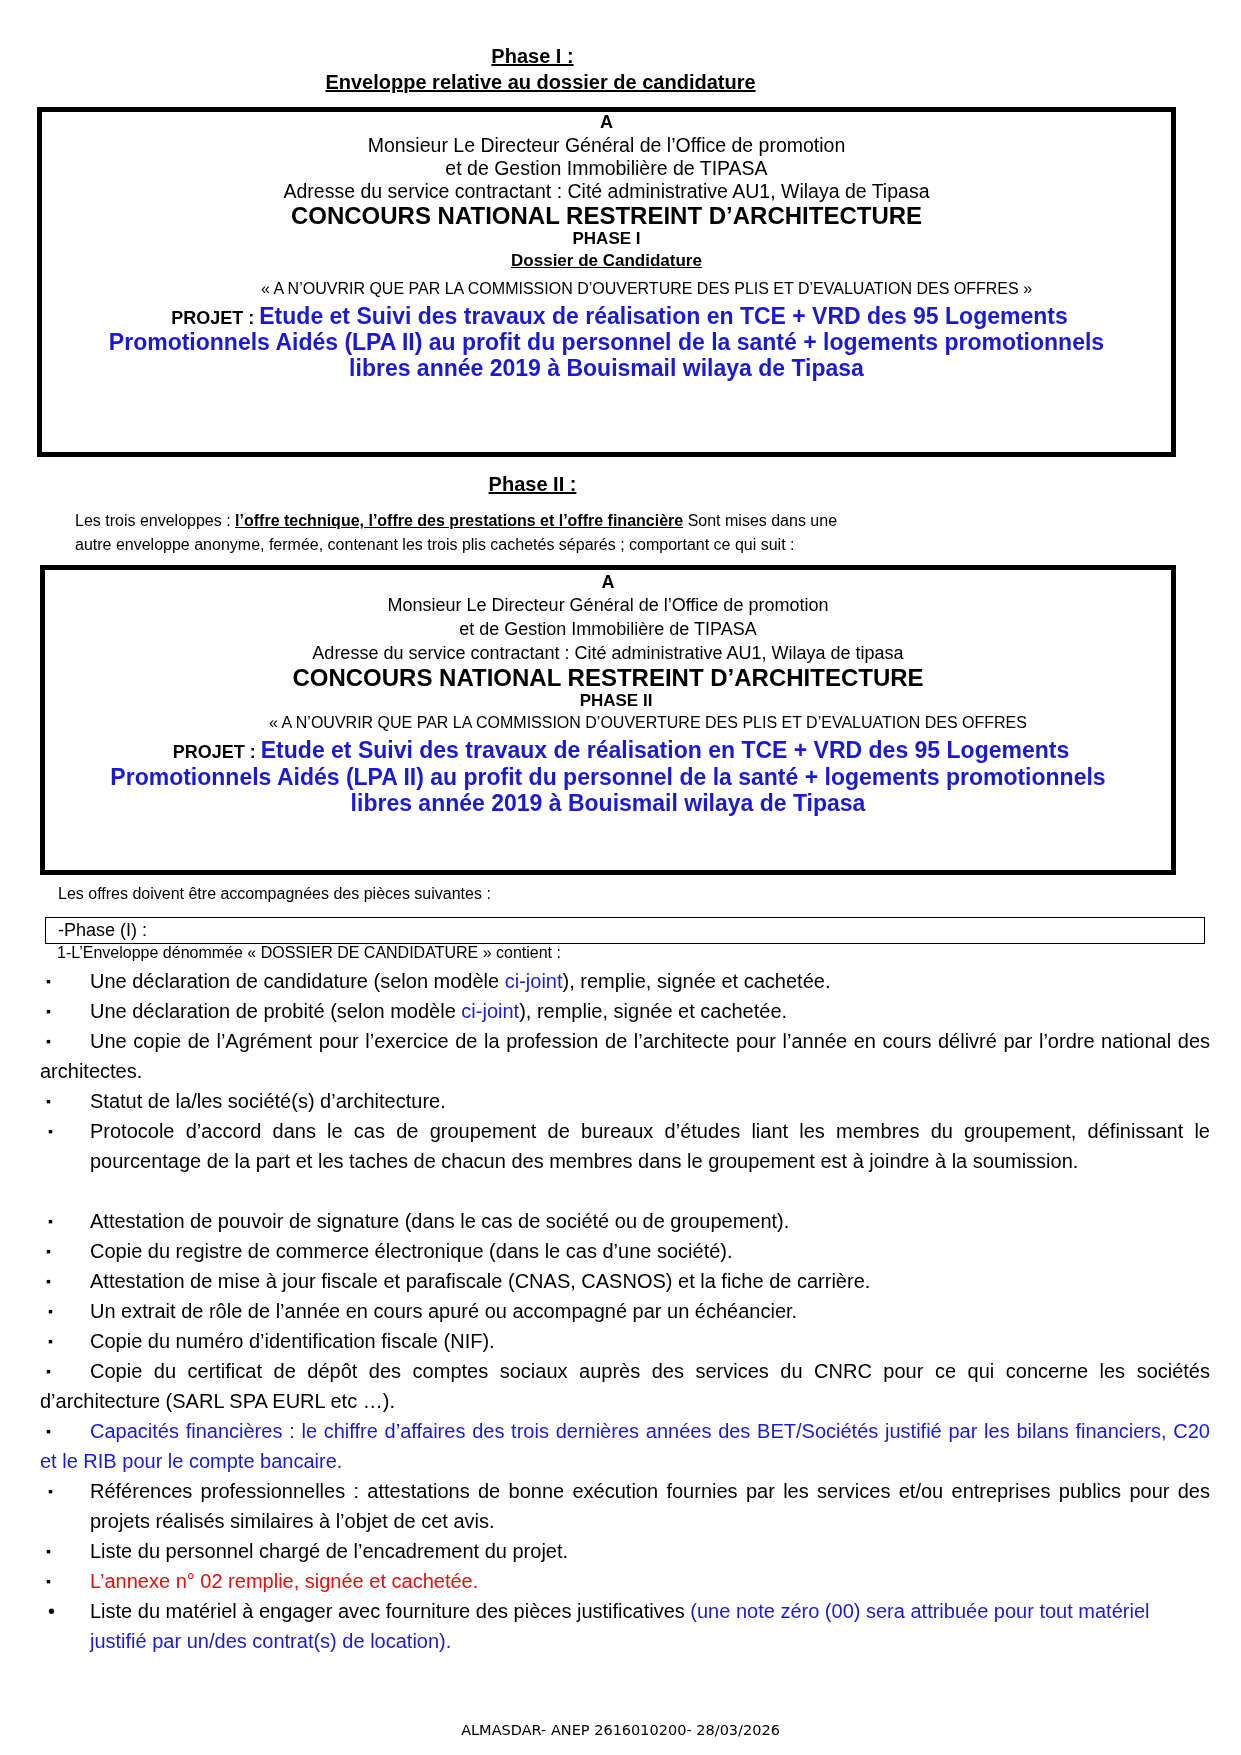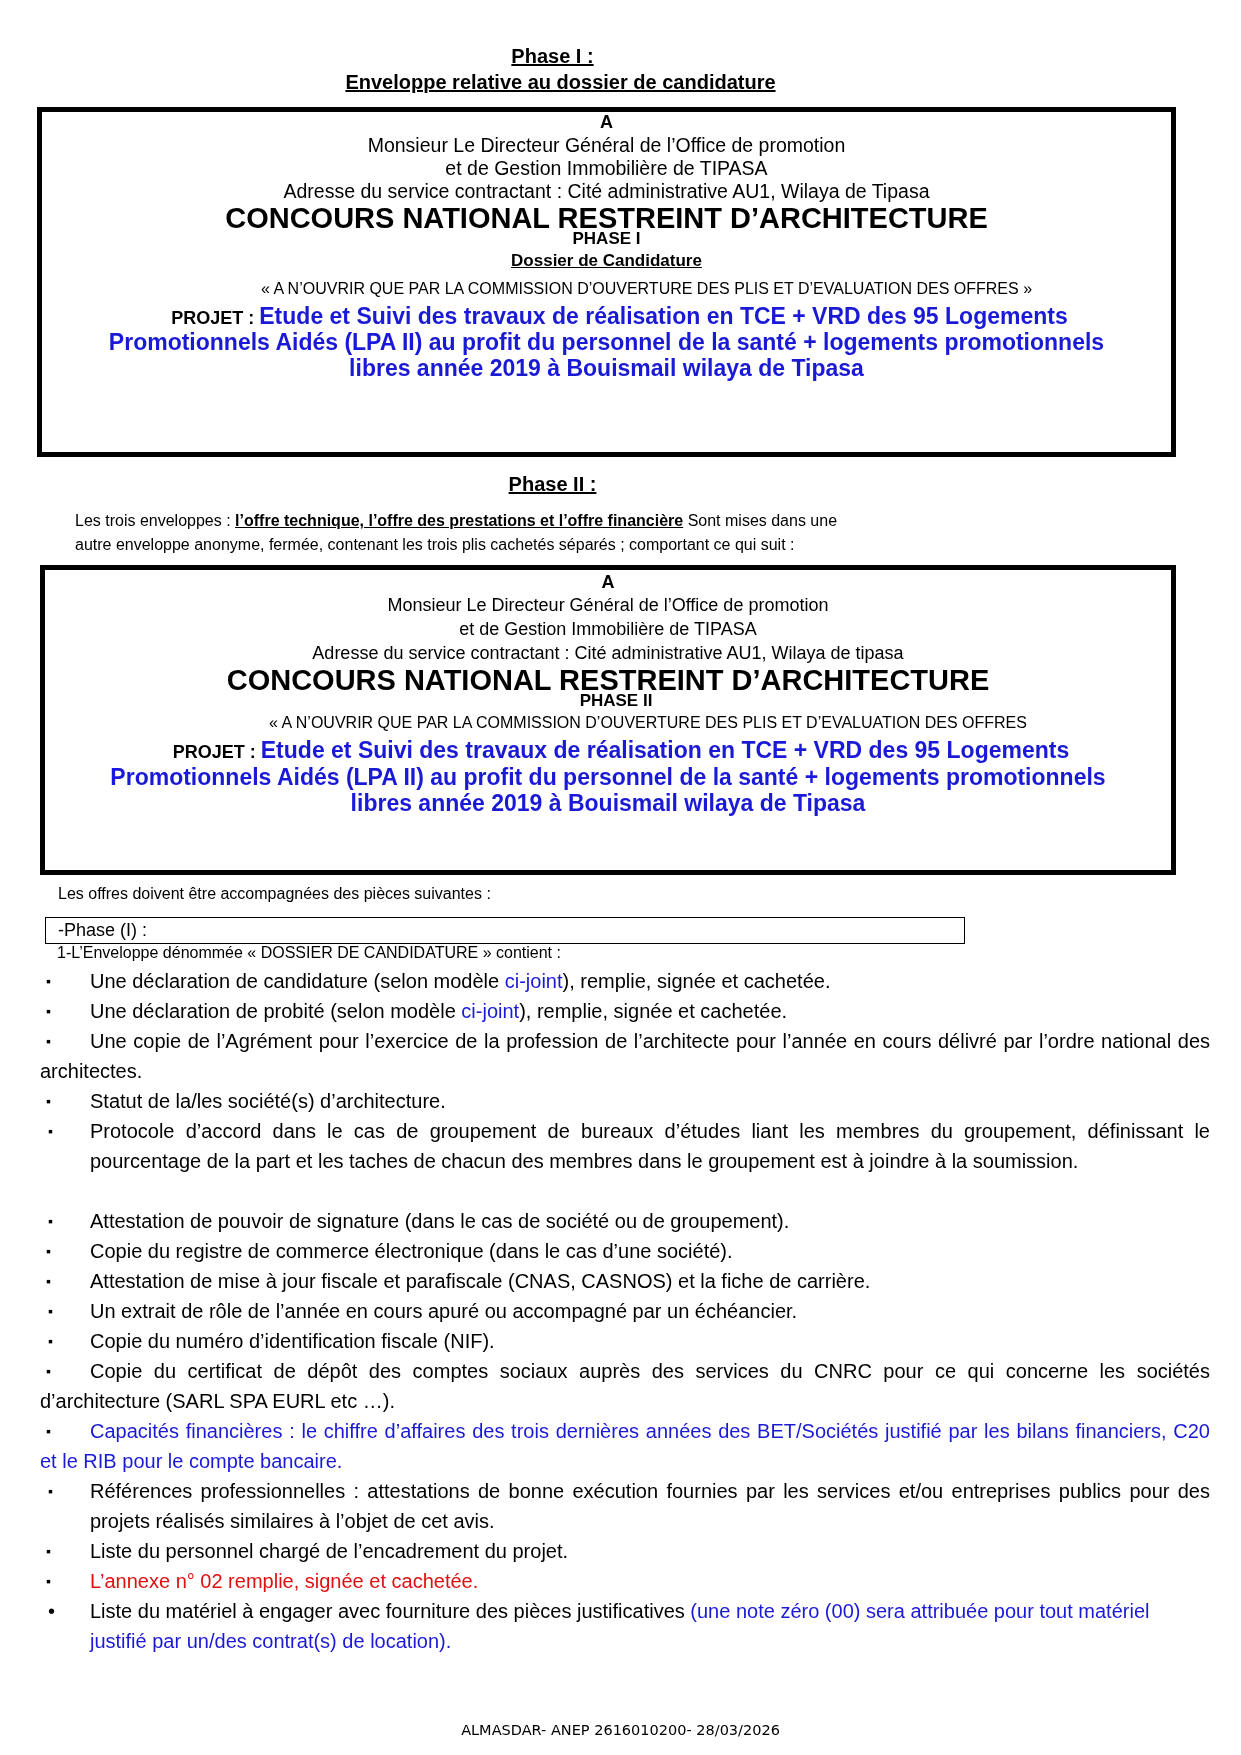--- a/index.html
+++ b/index.html
@@ -5,46 +5,46 @@
     html, body { margin: 0; padding: 0; background: #ffffff; }
     body {
       width: 1241px; height: 1755px; position: relative; overflow: hidden;
       font-family: "Liberation Sans", sans-serif; color: #000;
     }
     .ul { text-decoration: underline; }
     .b { font-weight: bold; }
     .blue { color: #1a1ad6; }
     .red { color: #e01010; }
 
-    .phase-head { position: absolute; left: 0; width: 1065px; text-align: center; font-weight: bold; font-size: 20px; padding-left: 20px; }
+    .phase-head { position: absolute; left: 0; width: 1065px; text-align: center; font-weight: bold; font-size: 20px; }
     #p1-title { top: 45px; }
     #p1-sub { top: 71px; margin-left: 8px; }
 
     .envelope {
       position: absolute; left: 37px; width: 1139px; border: 5px solid #000; box-sizing: border-box;
       text-align: center;
     }
     #env1 { top: 107px; height: 350px; }
     #env2 { top: 565px; height: 310px; left: 40px; width: 1136px; }
 
     .env-line { position: absolute; left: 0; width: 100%; text-align: center; white-space: nowrap; }
     .env-a { font-weight: bold; font-size: 18px; }
     .env-norm { font-size: 19.5px; }
     .env-norm2 { font-size: 18px; }
-    .env-big { font-weight: bold; font-size: 29px; }
+    .env-big { font-weight: bold; font-size: 24px; }
     .env-phase { font-weight: bold; font-size: 17px; }
     .env-warn { font-weight: normal; font-size: 16px; padding-left: 40px; }
     .env-proj { font-weight: bold; font-size: 23px; }
     .env-proj .lbl { color: #000; font-size: 18px; margin-left: 26px; }
 
     #p2-title { top: 473px; }
     .para { position: absolute; left: 75px; font-size: 16px; white-space: nowrap; }
 
     .phase-box {
-      position: absolute; left: 45px; top: 917px; width: 920px; height: 27px; border: 1px solid #000;
+      position: absolute; left: 45px; top: 917px; width: 1160px; height: 27px; border: 1px solid #000;
       box-sizing: border-box; font-size: 18px; padding-left: 12px; line-height: 25px;
     }
 
     .li { position: absolute; left: 40px; width: 1170px; font-size: 20px; line-height: 30px; }
     .li .bullet { position: absolute; left: 6px; top: 0; font-size: 14px; }
     .li .txt { display: block; padding-left: 50px; }
     .li.flush .txt { text-indent: 50px; padding-left: 0; text-align: justify; }
     .li.just .txt { text-align: justify; }
 
     .footer { position: absolute; top: 1722px; left: 0; width: 1241px; text-align: center;

